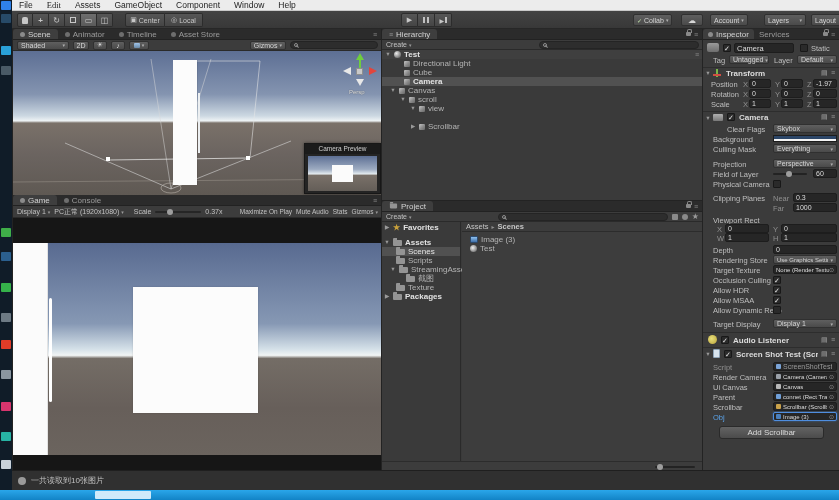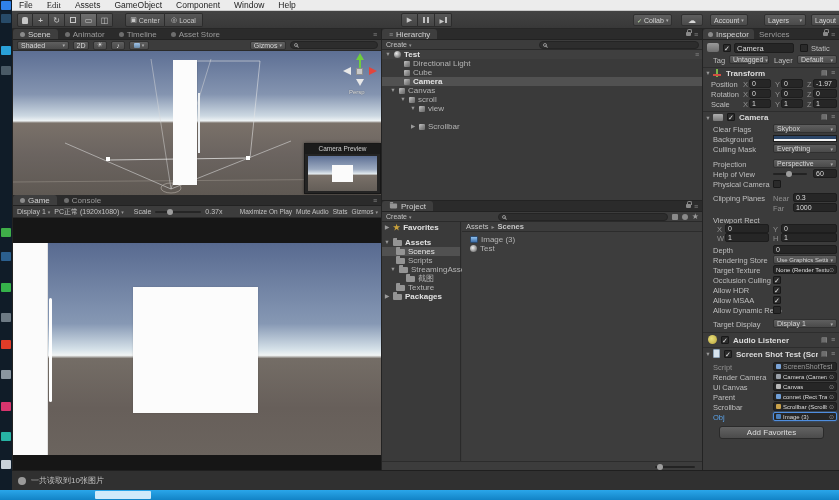--- a/index.html
+++ b/index.html
@@ -535,41 +535,41 @@
     </div>
 
   <div class="insp-div" style="top:82px;"></div>
   <div class="fold abs" style="left:2px;top:86px;">▼</div>
   <div class="abs" style="left:10px;top:85px;width:10px;height:7px;background:linear-gradient(#b0b0b0,#787878);border-radius:1px;"></div>
   <div class="cb" style="left:24px;top:84px;"><span>✓</span></div>
   <div class="hdr" style="left:36px;top:84px;">Camera</div>
   <span class="abs preseti" style="left:118px;top:84px;">▤</span>
   <span class="abs preseti" style="left:128px;top:84px;">≡</span>
 
-  <div class="lbl" style="left:10px;top:96px;">Clear Flags</div>
+  <div class="lbl" style="left:24px;top:96px;">Clear Flags</div>
   <div class="dd ddabs" style="left:70px;top:95px;width:64px;justify-content:space-between;">
     <span>Skybox</span>
       <span class="arr">▾</span>
   </div>
   <div class="lbl" style="left:10px;top:106px;">Background</div>
   <div class="abs" style="left:70px;top:106px;width:64px;height:7px;background:#2c4668;border:1px solid #1d1d1d;">
     <span class="abs" style="left:0;bottom:0;width:100%;height:2px;background:#f4f4f4;"></span>
   </div>
   <div class="lbl" style="left:10px;top:116px;">Culling Mask</div>
   <div class="dd ddabs" style="left:70px;top:115px;width:64px;justify-content:space-between;">
     <span>Everything</span>
       <span class="arr">▾</span>
   </div>
 
   <div class="lbl" style="left:10px;top:131px;">Projection</div>
   <div class="dd ddabs" style="left:70px;top:130px;width:64px;justify-content:space-between;">
     <span>Perspective</span>
       <span class="arr">▾</span>
   </div>
-  <div class="lbl" style="left:10px;top:141px;">Help of View</div>
+  <div class="lbl" style="left:10px;top:141px;">Field of Layer</div>
   <span class="slider-track" style="left:70px;top:144px;width:34px;">
     <span class="slider-knob" style="left:13px;"></span>
   </span>
   <div class="fld" style="left:110px;top:140px;width:24px;">
       <span>60</span>
     </div>
   <div class="lbl" style="left:10px;top:151px;">Physical Camera</div>
   <div class="cb" style="left:70px;top:151px;"></div>
 
   <div class="lbl" style="left:10px;top:165px;">Clipping Planes</div>
@@ -673,20 +673,20 @@
     <span class="picker">⊙</span>
   </div>
   <div class="lbl" style="left:10px;top:384px;color:#5aa2e8;">Obj</div>
   <div class="fld" style="left:70px;top:383px;width:64px;gap:2px;font-size:6px;border-color:#4f8ee0;box-shadow:0 0 2px #3a6fb0;">
     <span class="typeico" style="background:#4a7fbd;"></span>
     <span style="overflow:hidden;">Image (3)</span>
     <span class="picker">⊙</span>
   </div>
 
   <div class="abs" style="left:16px;top:397px;width:105px;height:13px;background:linear-gradient(#636363,#4b4b4b);border:1px solid #2a2a2a;border-radius:3px;display:flex;align-items:center;justify-content:center;font-size:8px;color:#dcdcdc;">
-    <span>Add Favorites</span>
+    <span>Add Scrollbar</span>
   </div>
 </div>
 
 <div class="abs" style="left:12px;top:470px;width:827px;height:20px;background:#303030;border-top:1px solid #1f1f1f;display:flex;align-items:center;gap:5px;padding:0 6px;">
   <span style="width:8px;height:8px;border-radius:50%;background:#9a9a9a;flex:none;"></span>
   <span style="font-size:8px;color:#c2c2c2;">一共读取到10张图片</span>
 </div>
 
 </body></html>

